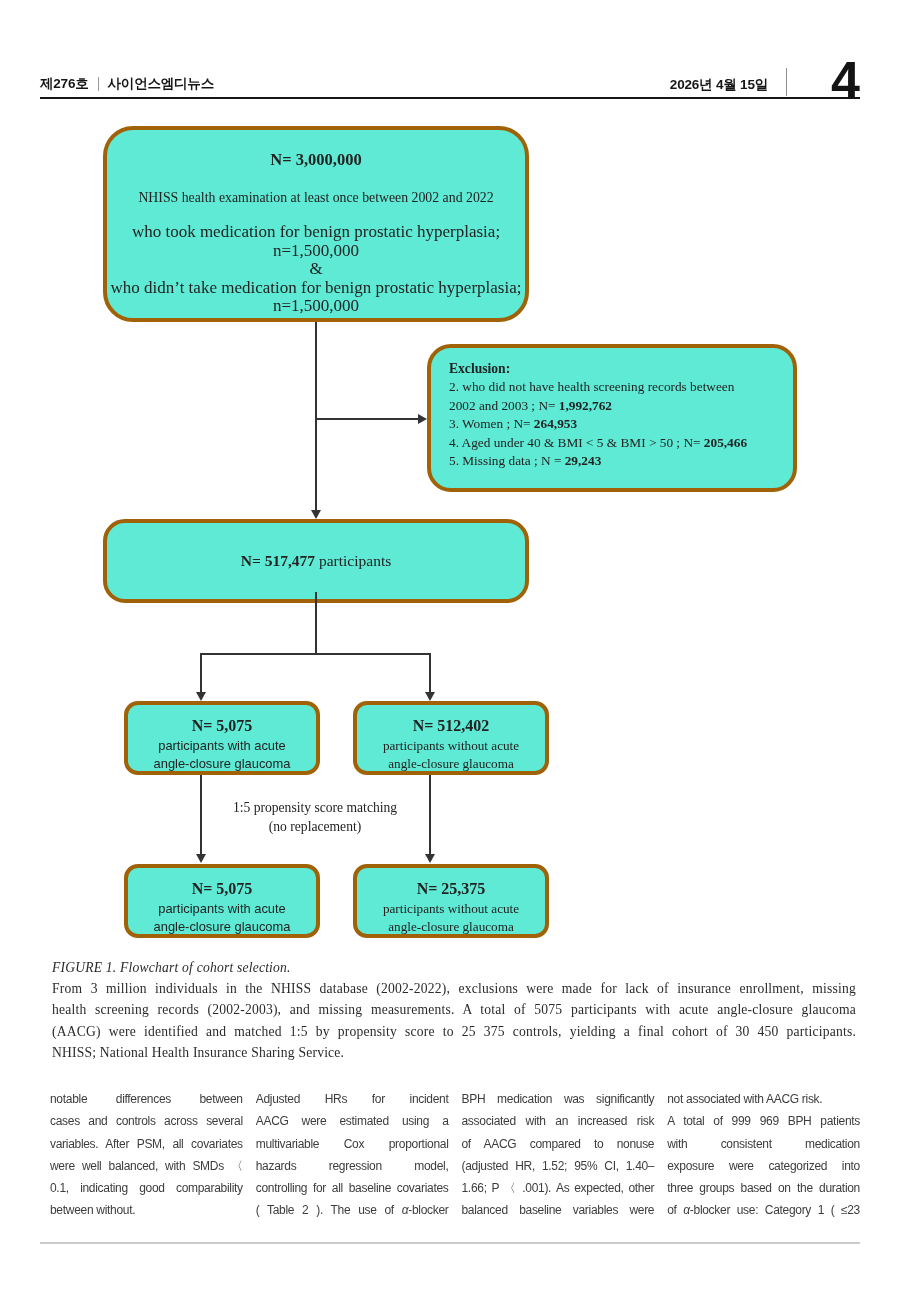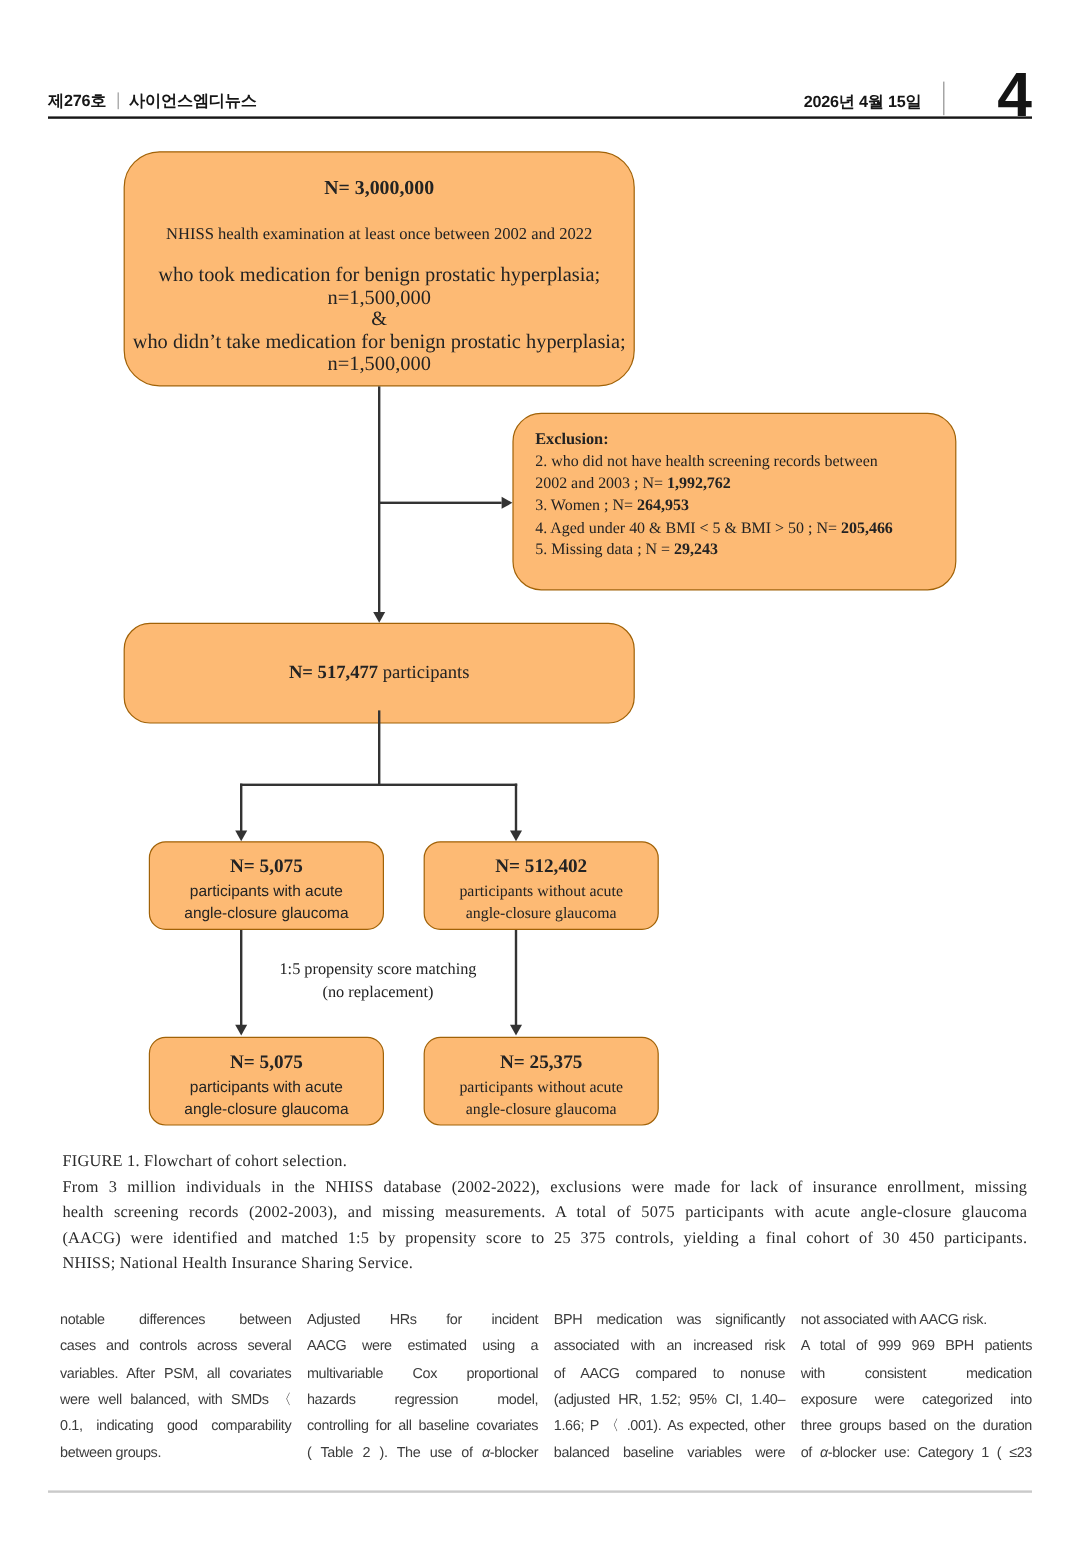--- a/index.html
+++ b/index.html
@@ -22,21 +22,21 @@
   .hdr-pgdiv { position:absolute; right:113px; top:68px; width:1px; height:28px; background:#8f8f8f; }
   .hdr-pagenum {
     position:absolute; right:42px; top:55px;
     font-family:"Liberation Sans","DejaVu Sans",sans-serif; font-weight:bold;
     font-size:52px; line-height:50px; letter-spacing:-2px; color:#141414;
   }
   .hdr-rule { position:absolute; left:40px; right:40px; top:97px; height:2px; background:#161616; }
   .ftr-rule { position:absolute; left:40px; right:40px; top:1242px; height:2px; background:#cacaca; }
 
   
-  .fbox { position:absolute; border:1px solid #a16207; background:#fdba74; box-sizing:border-box; text-align:center; }
+  .fbox { position:absolute; border:4px solid #a16207; background:#5eead4; box-sizing:border-box; text-align:center; }
   .box-source       { left:103px; top:126px; width:426px; height:196px; border-radius:30px; padding-top:20px; }
   .box-exclusion    { left:427px; top:344px; width:370px; height:148px; border-radius:24px; padding:11px 18px; text-align:left; }
   .box-participants { left:103px; top:519px; width:426px; height:84px;  border-radius:22px; display:flex; align-items:center; justify-content:center; }
   .box-sm { width:196px; height:74px; border-radius:14px; padding-top:9px;margin-left:21px; }
   .box-aacg-pre     { left:103px; top:701px; }
   .box-control-pre  { left:332px; top:701px; }
   .box-aacg-post    { left:103px; top:864px; }
   .box-control-post { left:332px; top:864px; }
 
   .t-big   { font-weight:bold; font-size:16.5px; line-height:20px; }
@@ -51,21 +51,21 @@
 
   .vline, .hline { position:absolute; background:#333; }
   .vline { width:2px; } .hline { height:2px; }
   .arr-d { position:absolute; width:0; height:0; border-left:5px solid transparent; border-right:5px solid transparent; border-top:9px solid #333; }
   .arr-r { position:absolute; width:0; height:0; border-top:5px solid transparent; border-bottom:5px solid transparent; border-left:9px solid #333; }
 
   .match-note { position:absolute; left:190px; top:798px; width:250px; text-align:center; font-size:13.6px; line-height:19px; }
 
   
   .caption { position:absolute; left:52px; top:957px; width:804px; font-size:13.6px; color:#2a2a2a; letter-spacing:0.2px; }
-  .caption-title { line-height:21px; }
+  .caption-title { line-height:21px;font-style:italic; }
   .caption-body  { line-height:21.3px; }
 
   
   .cols {
     position:absolute; left:50px; top:1088px; width:810px;
     display:grid; grid-template-columns:repeat(4,1fr); column-gap:13px;
     font-family:"Liberation Sans","DejaVu Sans",sans-serif;
     font-size:12px; line-height:22.3px; color:#3c3c3c; letter-spacing:-0.3px;
   }
   
@@ -184,21 +184,21 @@
       </div>
   </div>
 
   <div class="cols">
     <div class="just">
         <div class="tl">notable differences between</div>
         <div class="tl">cases and controls across several</div>
         <div class="tl">variables. After PSM, all covariates</div>
         <div class="tl">were well balanced, with SMDs 〈</div>
         <div class="tl">0.1, indicating good comparability</div>
-        <div class="tl tl-end">between groups.</div>
+        <div class="tl tl-end">between without.</div>
       </div>
     <div class="just">
         <div class="tl">Adjusted HRs for incident</div>
         <div class="tl">AACG were estimated using a</div>
         <div class="tl">multivariable Cox proportional</div>
         <div class="tl">hazards regression model,</div>
         <div class="tl">controlling for all baseline covariates</div>
         <div class="tl">( Table 2 ). The use of <i>α</i>-blocker</div>
       </div>
     <div class="just">

